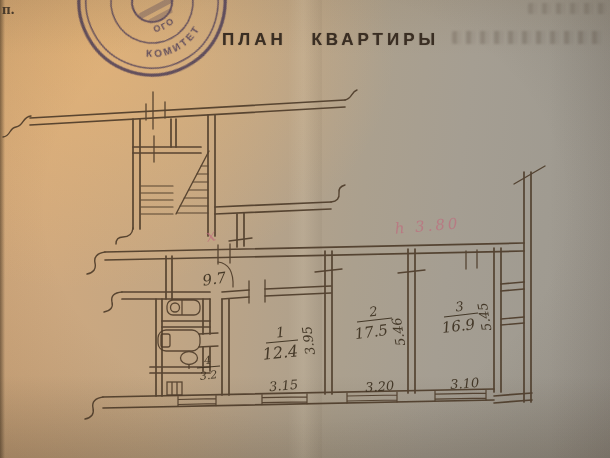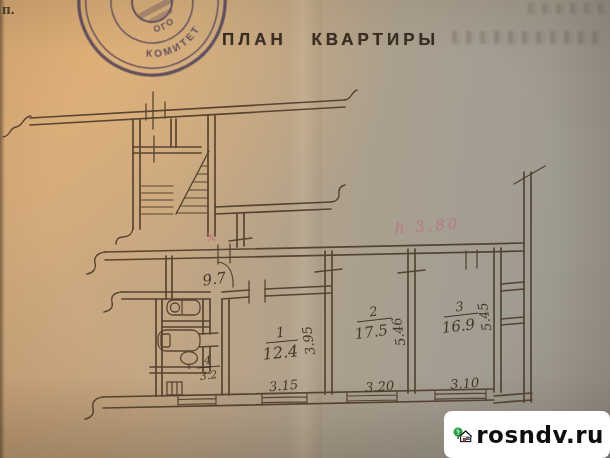--- a/index.html
+++ b/index.html
@@ -191,26 +191,14 @@
     </g>
 
     <g fill="#c06a7d" opacity=".68">
       <text class="pinkhand" x="212" y="241" font-size="17" text-anchor="middle" transform="rotate(-12 212 241)">х</text>
       <text class="pinkhand" x="428" y="231" font-size="15" letter-spacing="3" text-anchor="middle" transform="rotate(-5 428 231)">h 3.80</text>
     </g>
   </svg>
 
   <div class="vignette"></div>
 
-  <div class="watermark">
-    <svg class="wm-logo" width="40" height="40" viewBox="0 0 40 40">
-      <circle cx="12" cy="14" r="9" fill="#2e9e44"></circle>
-      <path d="M12,8 L12,20 M12,13 L8,10 M12,15 L16,12" stroke="#eafaee" stroke-width="1.4" fill="none"></path>
-      <rect x="10.8" y="21" width="2.4" height="7" fill="#14531f"></rect>
-      <rect x="17" y="22" width="20" height="11" fill="#ffffff" stroke="#141414" stroke-width="2.2"></rect>
-      <path d="M15,23 L27,12 L39,23" fill="#ffffff" stroke="#141414" stroke-width="2.4" stroke-linejoin="round"></path>
-      <rect x="29" y="24.5" width="5" height="5" fill="#4a7fd4" stroke="#141414" stroke-width="1"></rect>
-      <rect x="22" y="26.5" width="5" height="6.5" fill="#d2412e" stroke="#141414" stroke-width="1"></rect>
-    </svg>
-    <span class="wm-text">rosndv.ru</span>
-  </div>
 
 </div>
 
 </body></html>

